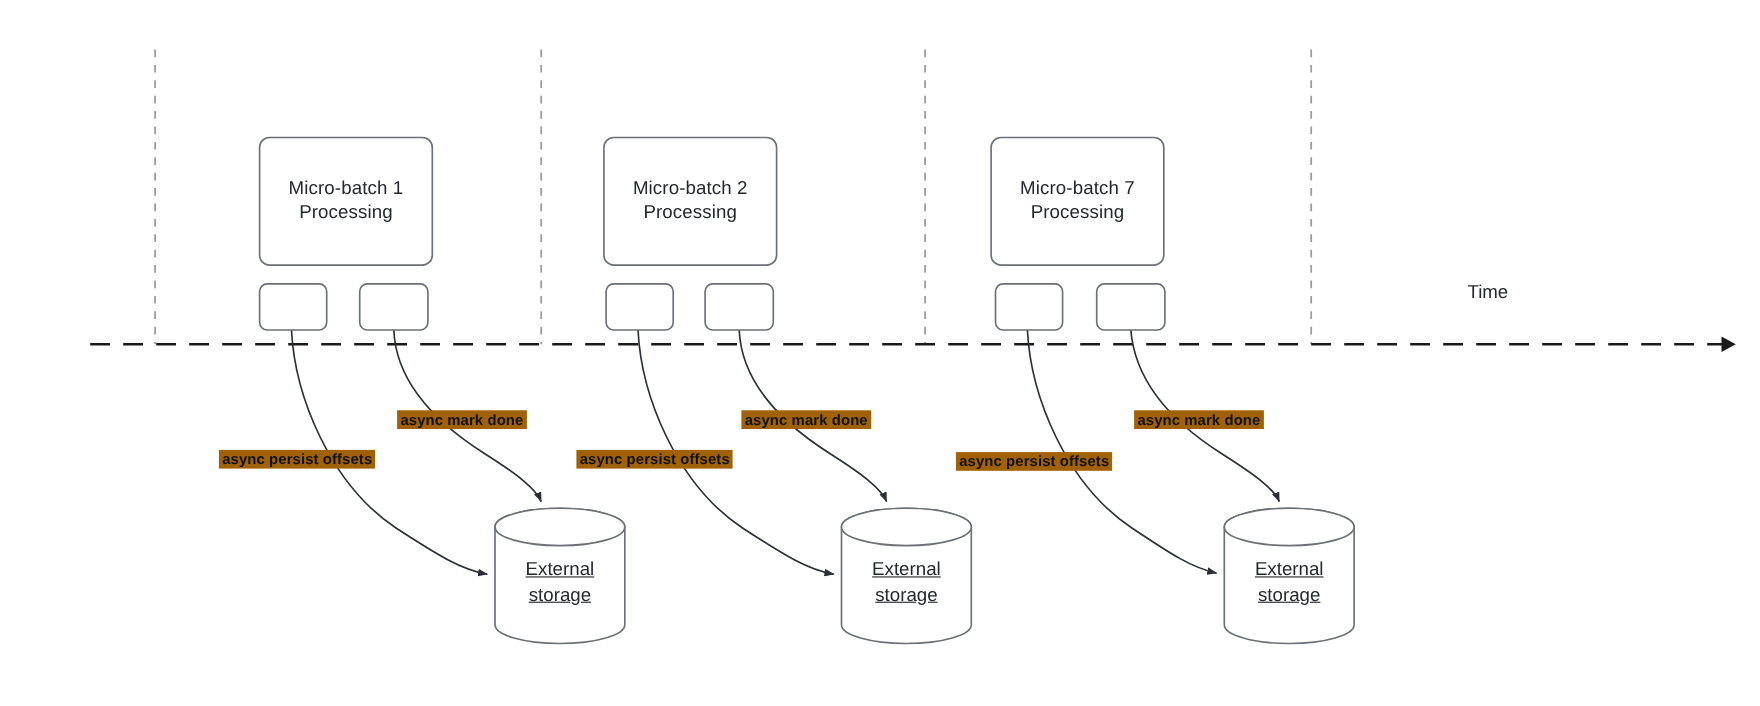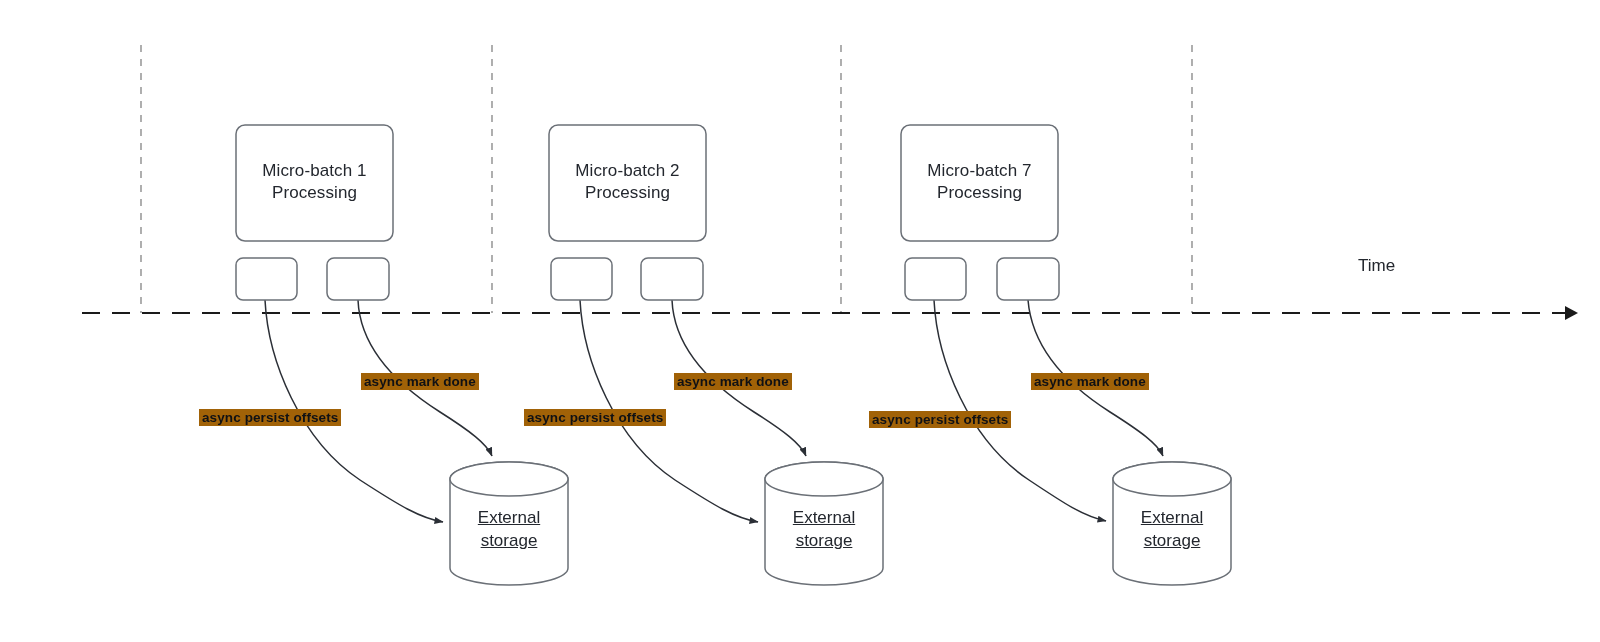--- a/index.html
+++ b/index.html
@@ -112,14 +112,14 @@
       <div class="edge-label" style="left: 524px; top: 409px;">async persist offsets</div>
       <div class="edge-label" style="left: 674px; top: 373px;">async mark done</div>
       <div class="node-label" style="left: 901px; top: 160px; width: 157px;">Micro-batch 7
 Processing</div>
       <div class="cyl-label" style="left: 1113px; top: 505.5px; width: 118px;">External
 storage</div>
       <div class="edge-label" style="left: 869px; top: 411px;">async persist offsets</div>
       <div class="edge-label" style="left: 1031px; top: 373px;">async mark done</div>
     </div>
 
-  <div class="time-label" id="time-label" style="left: 1334px; top: 256px; margin-left: 24px;">Time</div>
+  <div class="time-label" id="time-label" style="left: 1334px; top: 256px;">Time</div>
 </div>
 
 </body></html>

